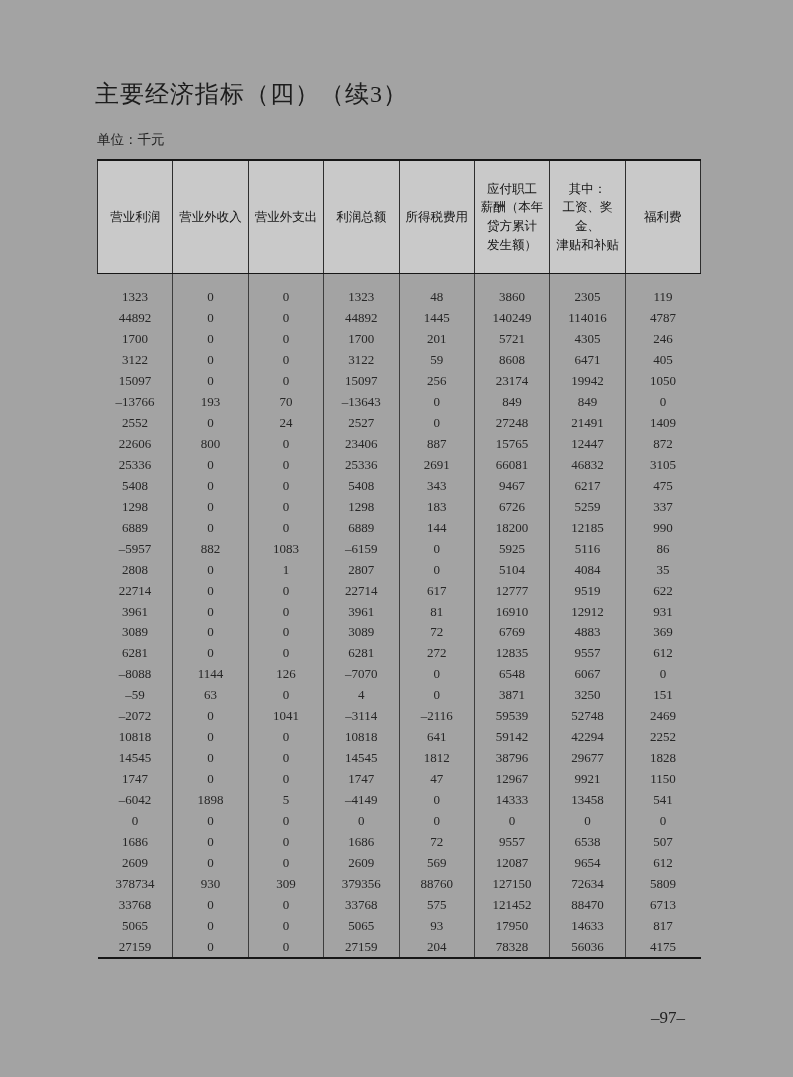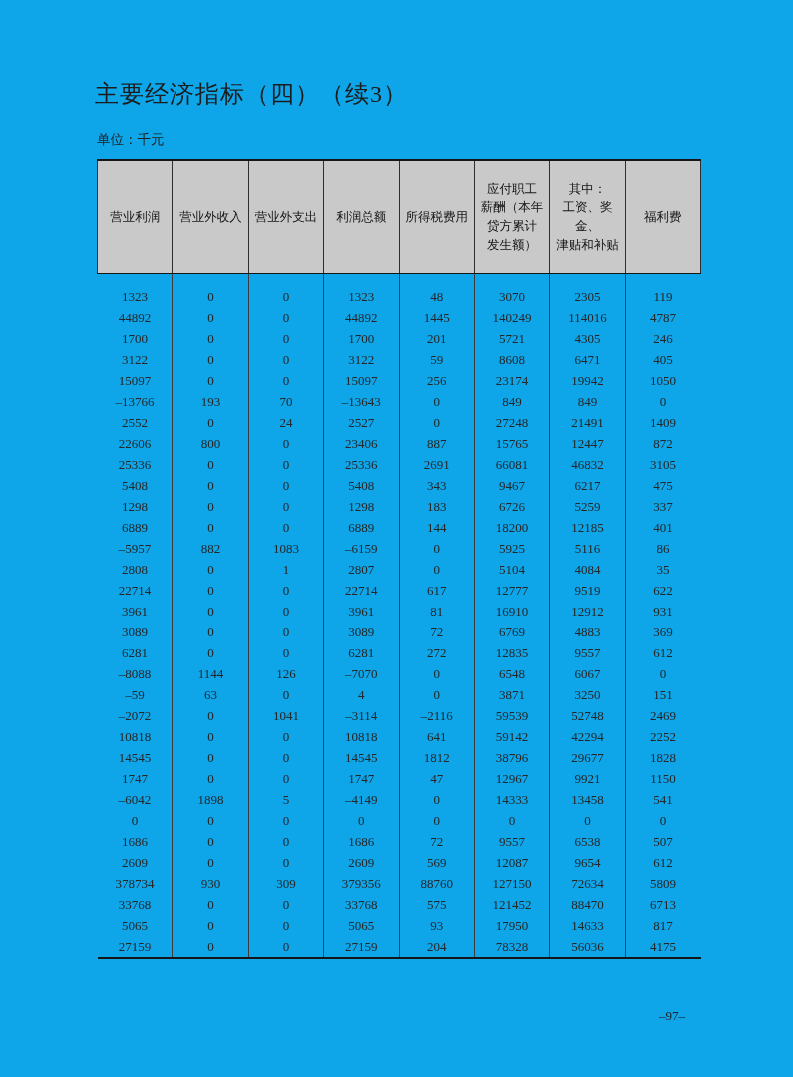--- a/index.html
+++ b/index.html
@@ -4,21 +4,21 @@
 <style>
   html, body {
     margin: 0;
     padding: 0;
     background: #ffffff;
   }
   .sheet {
     position: relative;
     width: 793px;
     height: 1077px;
-    background: #0ea5e9;
+    background: #a3a3a3;
     font-family: "Liberation Serif", "DejaVu Serif", serif;
     color: #262626;
     overflow: hidden;
   }
   .doc-title {
     position: absolute;
     left: 95px;
     top: 78px;
     font-size: 24px;
     font-weight: 400;
@@ -81,21 +81,21 @@
     border-bottom: 2.5px solid #161616;
   }
   .page-number {
     position: absolute;
     left: 97px;
     top: 1008px;
     width: 604px;
     text-align: right;
     padding-right: 16px;
     box-sizing: border-box;
-    font-size: 13px;
+    font-size: 17px;
     color: #222222;
   }
 </style>
 </head>
 <body>
 
 <div class="sheet">
 
   <h1 class="doc-title">主要经济指标（四）（续3）</h1>
 
@@ -120,21 +120,21 @@
             <th>福利费</th>
           </tr>
       </thead>
       <tbody>
           <tr>
             <td>1323</td>
             <td>0</td>
             <td>0</td>
             <td>1323</td>
             <td>48</td>
-            <td>3070</td>
+            <td>3860</td>
             <td>2305</td>
             <td>119</td>
           </tr>
           <tr>
             <td>44892</td>
             <td>0</td>
             <td>0</td>
             <td>44892</td>
             <td>1445</td>
             <td>140249</td>
@@ -232,21 +232,21 @@
             <td>337</td>
           </tr>
           <tr>
             <td>6889</td>
             <td>0</td>
             <td>0</td>
             <td>6889</td>
             <td>144</td>
             <td>18200</td>
             <td>12185</td>
-            <td>401</td>
+            <td>990</td>
           </tr>
           <tr>
             <td>–5957</td>
             <td>882</td>
             <td>1083</td>
             <td>–6159</td>
             <td>0</td>
             <td>5925</td>
             <td>5116</td>
             <td>86</td>

